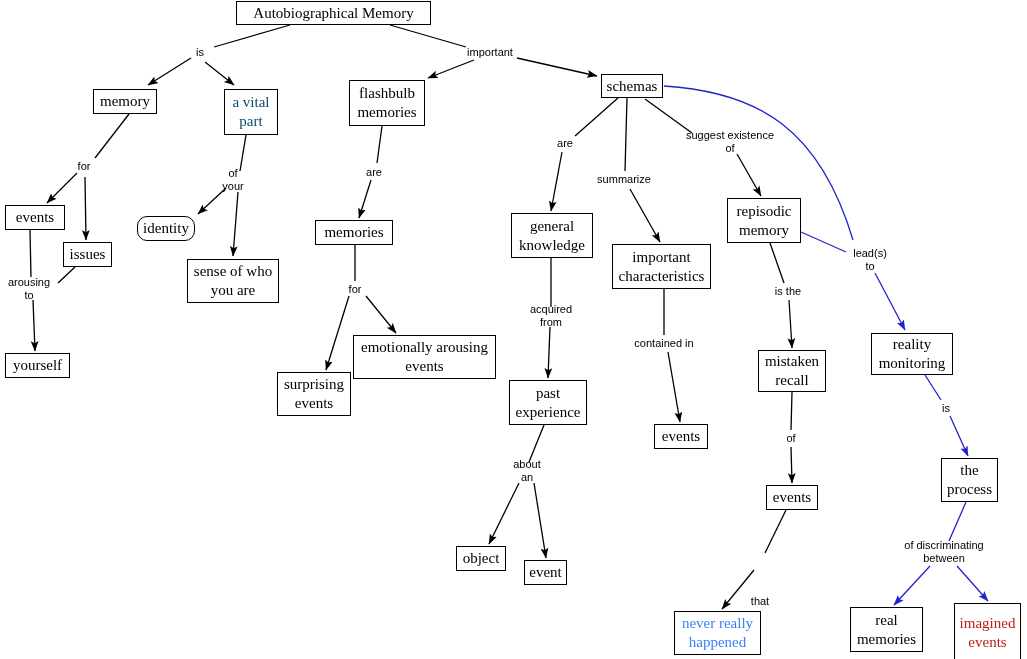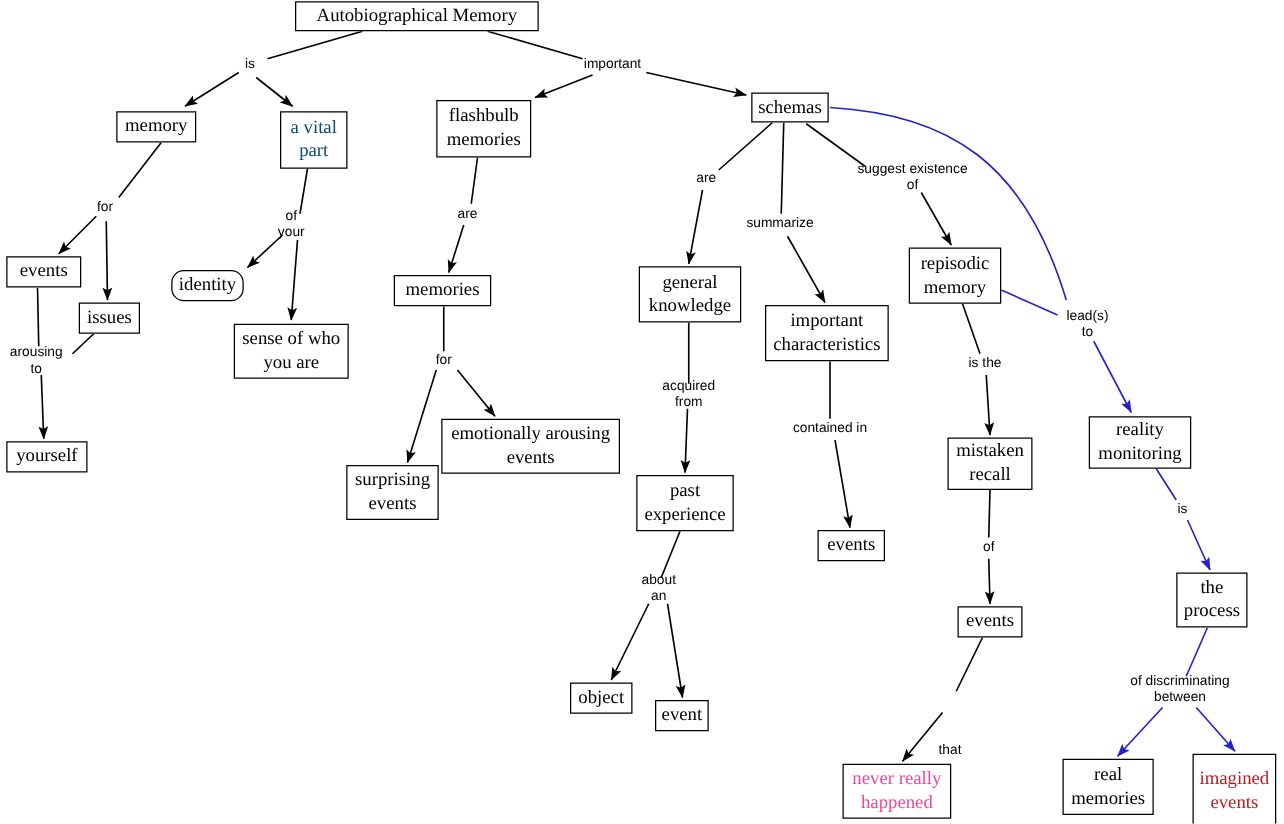--- a/index.html
+++ b/index.html
@@ -144,21 +144,21 @@
       <div class="node" style="left: 456px; top: 546px; width: 50px; height: 25px; border-color: rgb(0, 0, 0); color: rgb(0, 0, 0);">object</div>
       <div class="node" style="left: 524px; top: 560px; width: 43px; height: 25px; border-color: rgb(0, 0, 0); color: rgb(0, 0, 0);">event</div>
       <div class="node" style="left: 612px; top: 244px; width: 99px; height: 45px; border-color: rgb(0, 0, 0); color: rgb(0, 0, 0);">important
 characteristics</div>
       <div class="node" style="left: 654px; top: 424px; width: 54px; height: 25px; border-color: rgb(0, 0, 0); color: rgb(0, 0, 0);">events</div>
       <div class="node" style="left: 727px; top: 198px; width: 74px; height: 45px; border-color: rgb(0, 0, 0); color: rgb(0, 0, 0);">repisodic
 memory</div>
       <div class="node" style="left: 758px; top: 350px; width: 68px; height: 42px; border-color: rgb(0, 0, 0); color: rgb(0, 0, 0);">mistaken
 recall</div>
       <div class="node" style="left: 766px; top: 485px; width: 52px; height: 25px; border-color: rgb(0, 0, 0); color: rgb(0, 0, 0);">events</div>
-      <div class="node" style="left: 674px; top: 611px; width: 87px; height: 44px; border-color: rgb(0, 0, 0); color: #ec4899;">never really
+      <div class="node" style="left: 674px; top: 611px; width: 87px; height: 44px; border-color: rgb(0, 0, 0); color: #3b82f6;">never really
 happened</div>
       <div class="node" style="left: 871px; top: 333px; width: 82px; height: 42px; border-color: rgb(0, 0, 0); color: rgb(0, 0, 0);">reality
 monitoring</div>
       <div class="node" style="left: 941px; top: 458px; width: 57px; height: 44px; border-color: rgb(0, 0, 0); color: rgb(0, 0, 0);">the
 process</div>
       <div class="node" style="left: 850px; top: 607px; width: 73px; height: 45px; border-color: rgb(0, 0, 0); color: rgb(0, 0, 0);">real
 memories</div>
       <div class="node" style="left: 954px; top: 603px; width: 67px; height: 60px; border-color: rgb(0, 0, 0); color: #b91c1c;">imagined
 events</div>
     </div>

